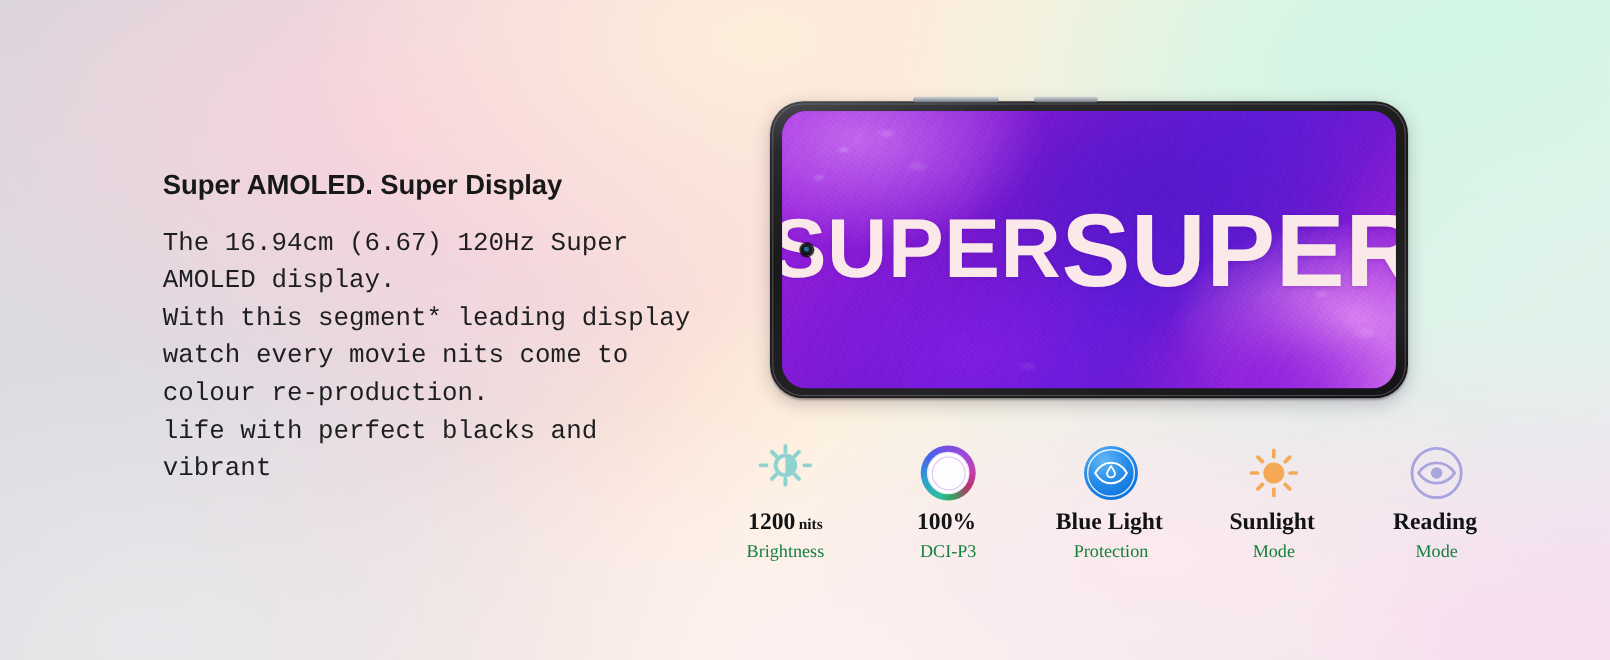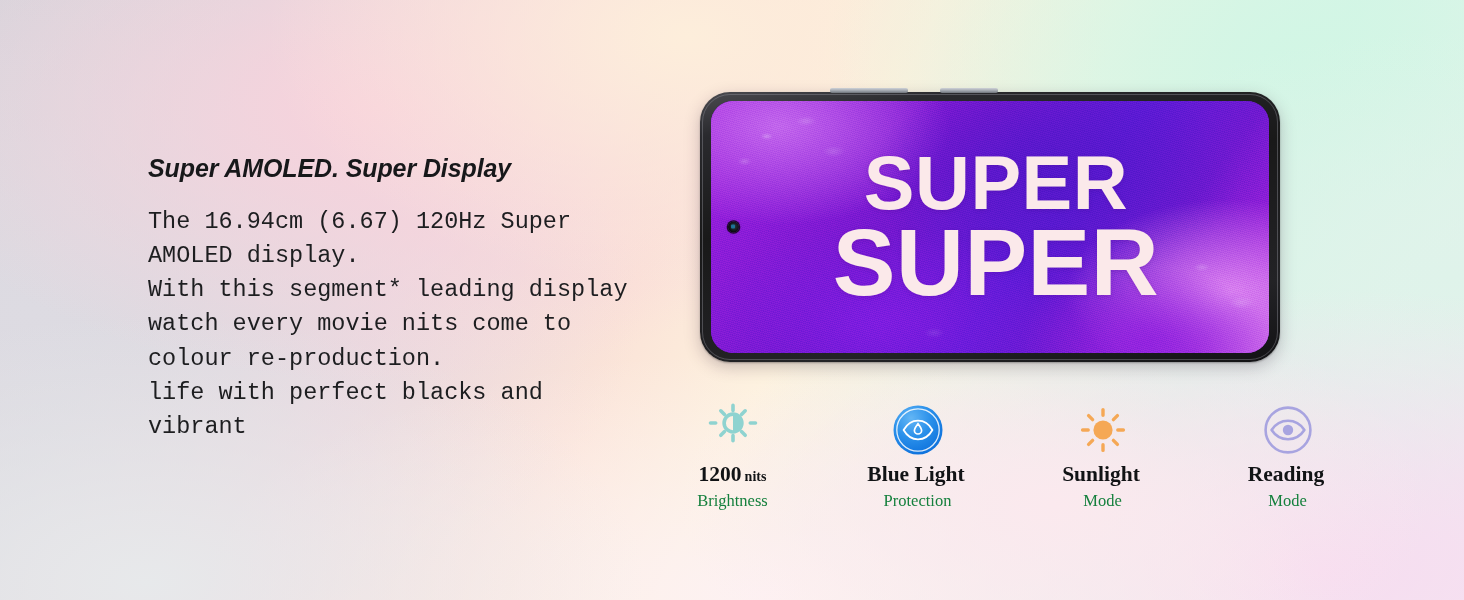--- a/index.html
+++ b/index.html
@@ -27,21 +27,21 @@
   .bg-b5 { background:radial-gradient(40% 54% at 99% 46%, #dff3ea 0%, rgba(223,243,234,0) 76%); }
   .bg-b6 { background:radial-gradient(52% 62% at 90% 95%, #f7dcf0 0%, rgba(247,220,240,0) 76%); }
   .bg-b7 { background:radial-gradient(54% 56% at 52% 99%, #fdf1f2 0%, rgba(253,241,242,0) 72%); }
   .bg-b8 { background:radial-gradient(46% 60% at 10% 97%, #e7e9eb 0%, rgba(231,233,235,0) 74%); }
   .bg-b9 { background:radial-gradient(34% 44% at 72% 84%, #fbe9ee 0%, rgba(251,233,238,0) 76%); }
 
   
   #copy { position:absolute; left:148px; top:155px; width:500px; z-index:5; }
   #copy .headline {
     font-size:25px; font-weight:bold; color:#17181a;
-    letter-spacing:-0.1px; line-height:1.1;font-style:italic;
+    letter-spacing:-0.1px; line-height:1.1;
   }
   #copy .body { margin-top:22px; font-size:23.5px; color:#1d1e20; line-height:1.46; }
   #copy .body p { margin:0;font-family:Liberation Mono, monospace; }
 
   
   #phone-wrap { position:absolute; left:700px; top:92px; width:580px; height:270px; z-index:4; }
   .phone-body {
     position:absolute; inset:0;
     border-radius:30px;
     background:linear-gradient(170deg,#4b4b50 0%,#2a2a2e 12%,#191919 40%,#232326 78%,#121214 100%);
@@ -89,21 +89,21 @@
     box-shadow:0 0 0 1.3px rgba(0,0,0,.75), 0 0 3px rgba(0,0,0,.5);
     z-index:4;
   }
   .punch::after{
     content:""; position:absolute; left:3px; top:3.2px;
     width:4px; height:3.4px; border-radius:1px;
     background:#1d7fa8; opacity:.85;
   }
   .screen-text {
     position:absolute; inset:0; z-index:3;
-    display:flex; flex-direction:column; align-items:center; justify-content:center;
+    display:flex; flex-direction:row; align-items:center; justify-content:center;
     color:#fbe9ea; font-weight:bold; line-height:.92;
     letter-spacing:0.5px;
     text-shadow:0 1px 4px rgba(60,0,100,.18);
     padding-left:12px;
   }
   .screen-text .l1 { font-size:76px; }
   .screen-text .l2 { font-size:94px; margin-top:2px; }
 
   .side-btn {
     position:absolute; height:5px; border-radius:2px;
@@ -193,20 +193,29 @@
       <svg class="ico-brightness" viewBox="0 0 58 58" fill="none" stroke="#8fd3d0" stroke-width="3.6" stroke-linecap="round">
         <path d="M29 13.2c4.9 0 8.9 4 8.9 8.9 0 4.9-4 8.9-8.9 8.9z" fill="#8fd3d0" stroke="none"></path>
         <circle cx="29" cy="22.05" r="8.9"></circle>
         <path d="M29 4.4v5.2M29 34.5v5.2M11.7 22.05H6.5M51.5 22.05h-5.2M16.8 9.85l3.7 3.7M37.5 30.55l3.7 3.7M41.2 9.85l-3.7 3.7M20.5 30.55l-3.7 3.7"></path>
       </svg>
     </div>
     <div class="t1"><span>1200</span><span class="unit">nits</span></div>
     <div class="t2">Brightness</div>
   </div>
 
+  <div class="feat">
+    <div class="ico">
+      <div class="ico-wheel">
+        <div class="inner"></div>
+      </div>
+    </div>
+    <div class="t1"><span>100%</span><span class="unit"></span></div>
+    <div class="t2">DCI-P3</div>
+  </div>
 
   <div class="feat">
     <div class="ico">
       <svg class="ico-blue" viewBox="0 0 52 52">
         <defs>
           <radialGradient id="bl" cx="36%" cy="26%" r="82%">
             <stop offset="0%" stop-color="#63b6f5"></stop>
             <stop offset="48%" stop-color="#2a90ea"></stop>
             <stop offset="100%" stop-color="#0a6edb"></stop>
           </radialGradient>

